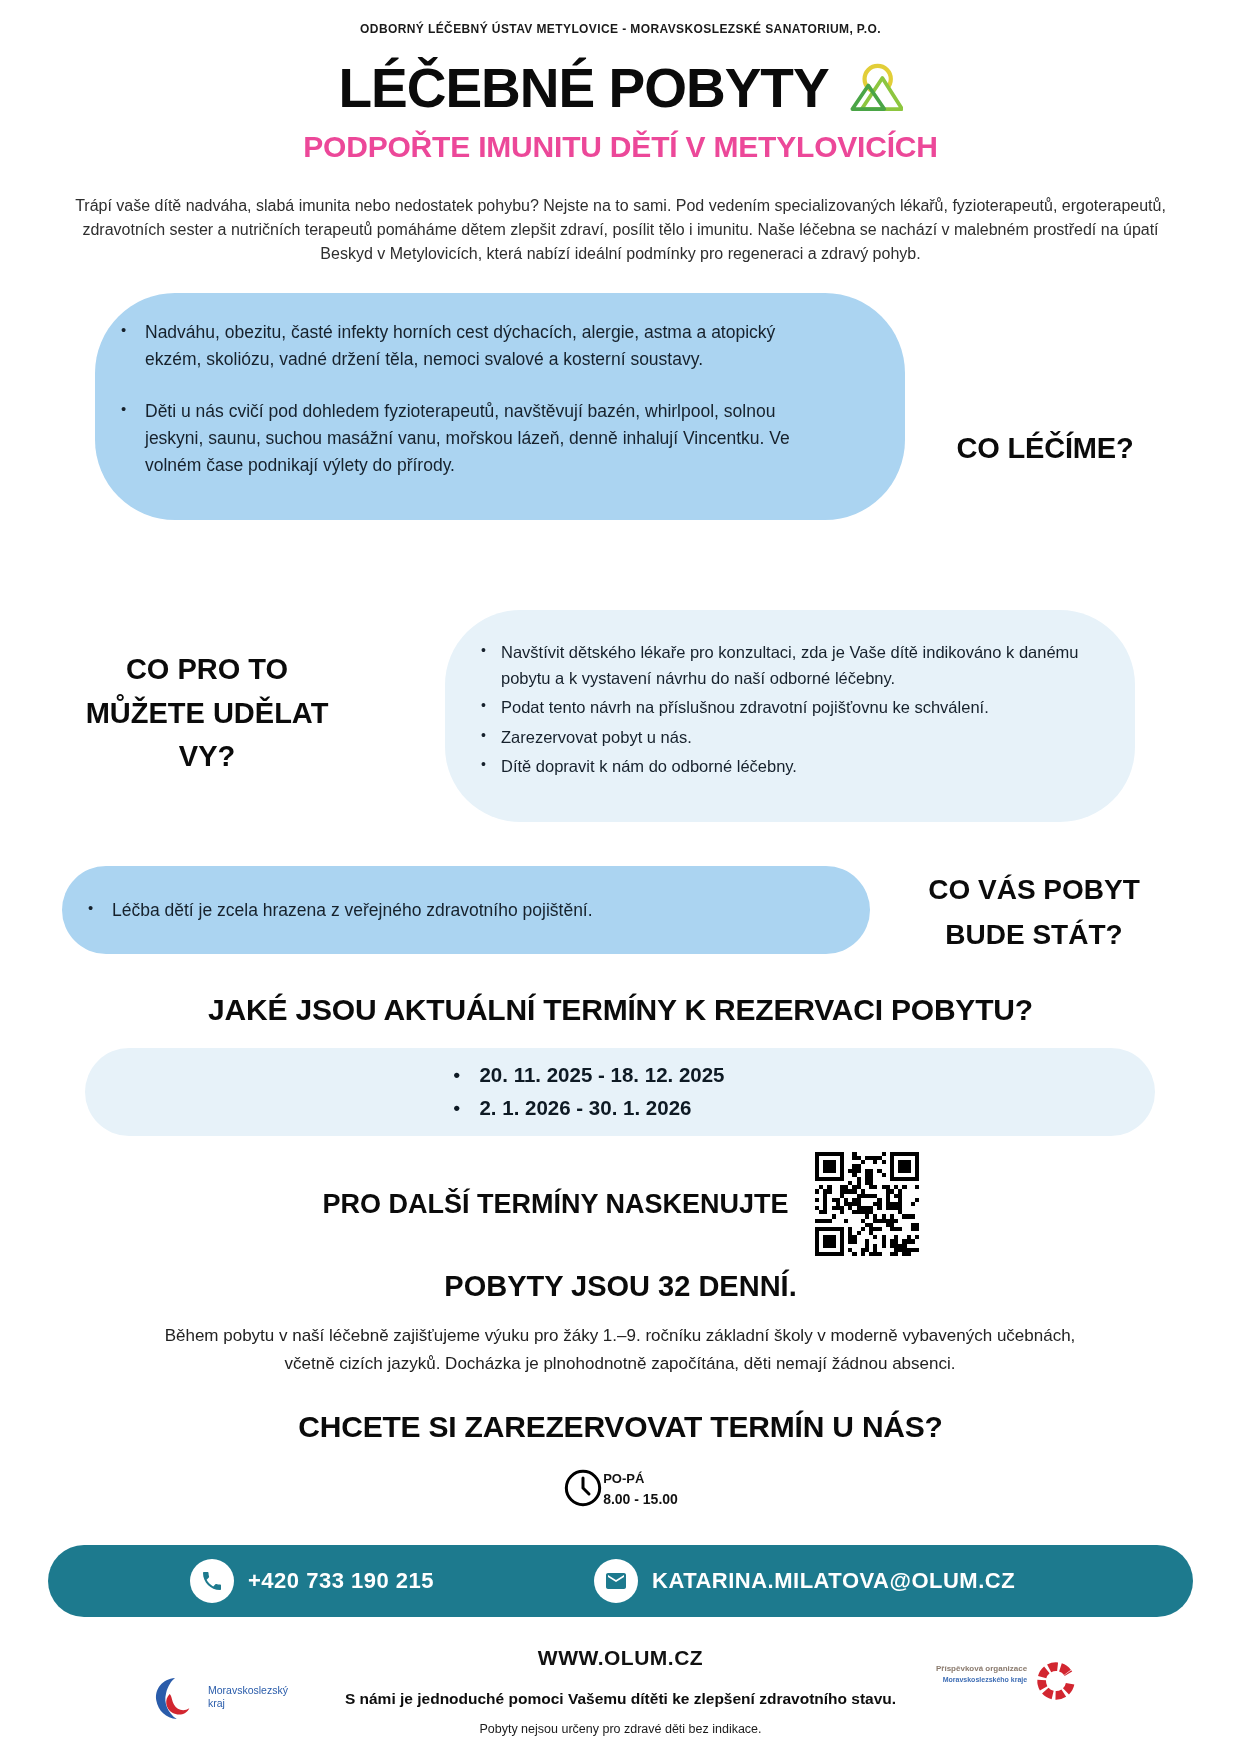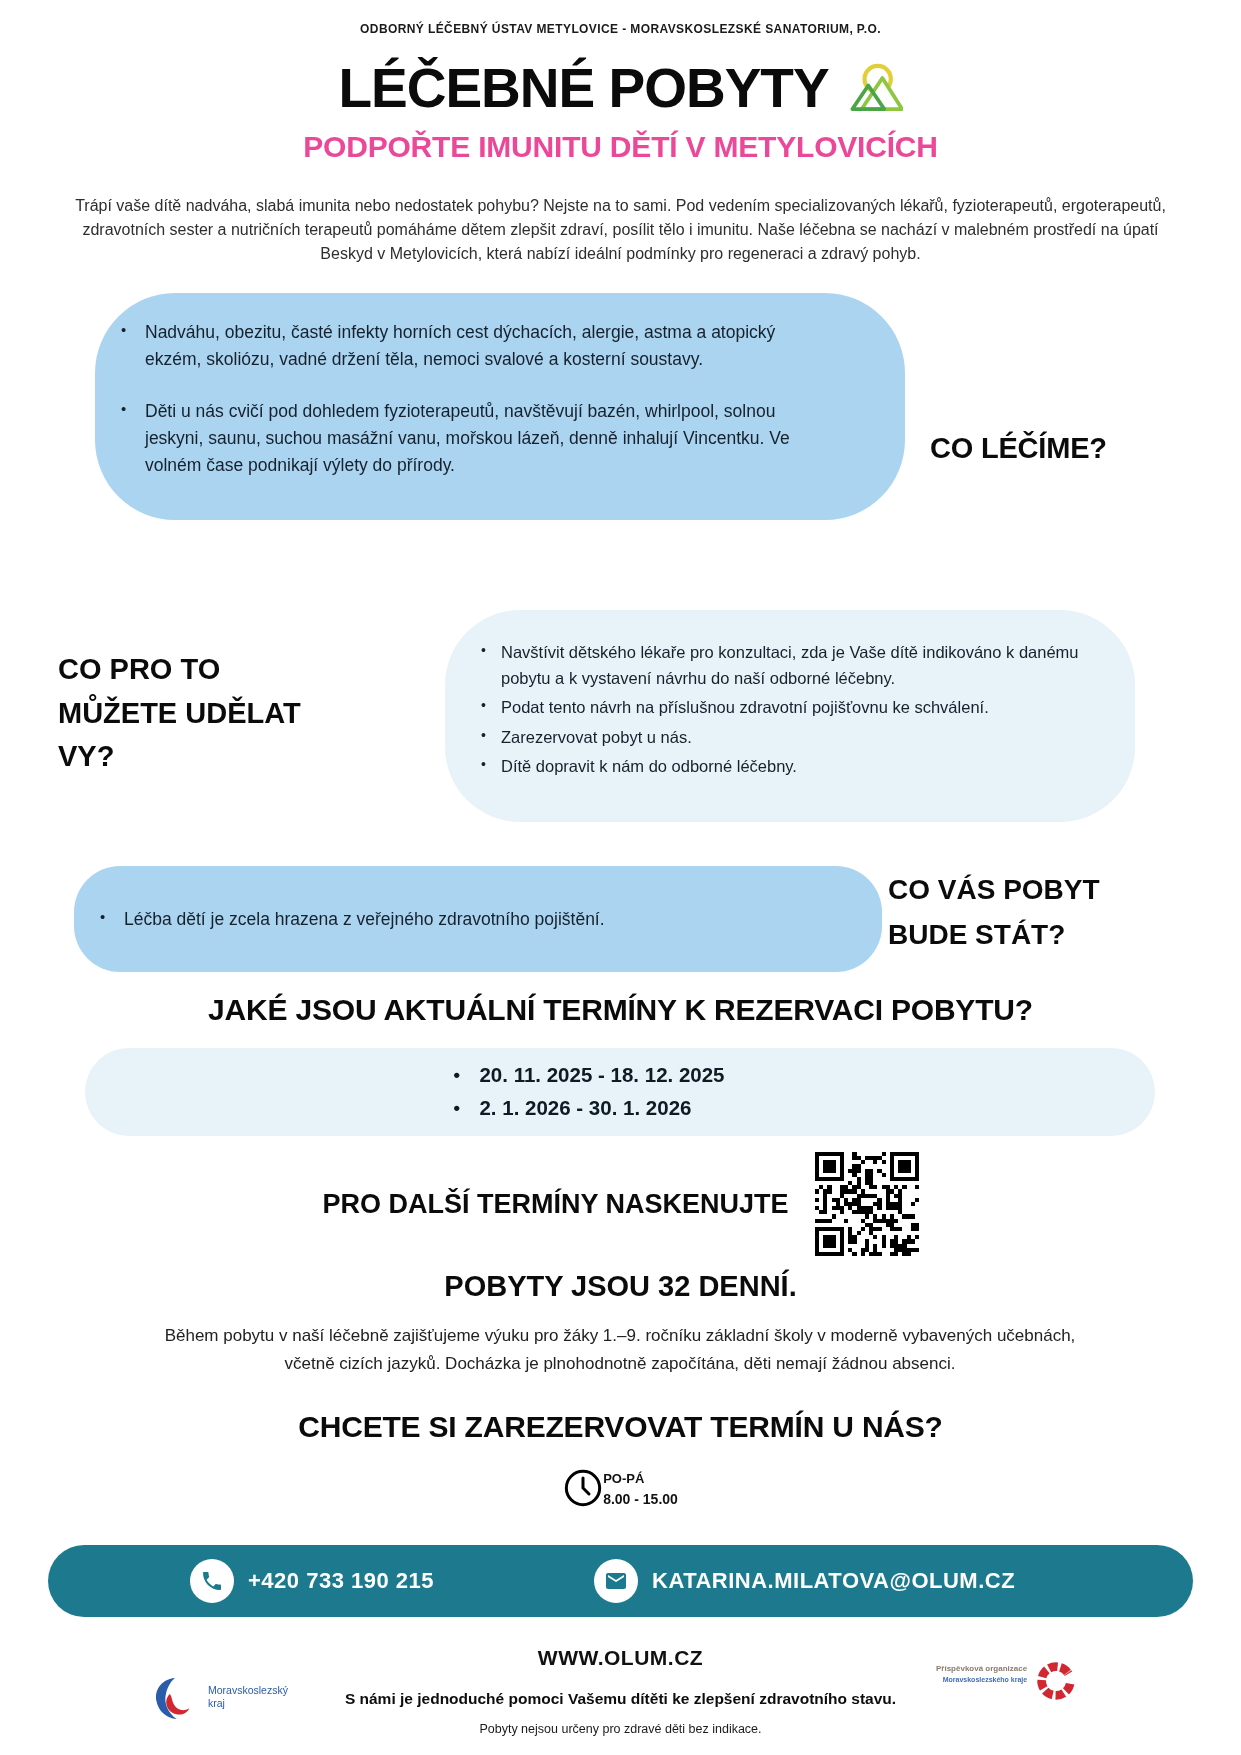--- a/index.html
+++ b/index.html
@@ -24,29 +24,29 @@
   .bubble{position:absolute;background:var(--bubble_blue);}
   .bubble ul{list-style:none;margin:0;}
   .bubble li{position:relative;color:#16212c;}
   .bubble li::before{content:"\2022";position:absolute;left:8px;top:0;font-size:.85em;}
   #bubble-treat{left:95px;top:293px;width:810px;height:227px;border-radius:80px;}
   #bubble-treat ul{padding:26px 88px 0 18px;}
   #bubble-treat li{padding-left:32px;font-size:17.5px;line-height:1.56;margin-bottom:24px;}
   #bubble-actions{left:445px;top:610px;width:690px;height:212px;border-radius:75px;background:var(--bubble_pale);}
   #bubble-actions ul{padding:30px 40px 0 28px;}
   #bubble-actions li{padding-left:28px;font-size:16.5px;line-height:1.55;margin-bottom:4px;}
-  #bubble-cost{left:74px;top:866px;width:808px;height:106px;border-radius:46px;display:flex;align-items:center;}
+  #bubble-cost{left:62px;top:866px;width:808px;height:88px;border-radius:46px;display:flex;align-items:center;}
   #bubble-cost ul{padding:0 40px 0 18px;}
   #bubble-cost li{padding-left:32px;font-size:17.5px;line-height:1.4;}
   #bubble-dates{left:85px;top:1048px;width:1070px;height:88px;border-radius:44px;background:var(--bubble_pale);display:flex;align-items:center;justify-content:center;}
   #bubble-dates ul{padding:0;margin-right:70px;}
   #bubble-dates li{padding-left:34px;font-size:20.5px;font-weight:700;line-height:1.6;color:#0e1a24;}
   #bubble-dates li::before{font-size:.9em;top:1px;}
   
-  .side-heading{font-weight:700;color:#0b0b0b;}
+  .side-heading{font-weight:700;color:#0b0b0b;text-align:center;}
   #treat-heading{left:930px;top:432px;width:230px;font-size:29px;letter-spacing:-.2px;}
   #actions-heading{left:58px;top:648px;width:298px;font-size:29px;line-height:1.5;}
   #cost-heading{left:888px;top:868px;width:292px;font-size:28px;line-height:1.6;}
   
   .h-center{width:100%;text-align:center;font-weight:700;color:#0b0b0b;}
   #dates-heading{top:993px;font-size:30px;letter-spacing:-.2px;}
   #duration-heading{top:1270px;font-size:29px;}
   #reserve-heading{top:1410px;font-size:30px;letter-spacing:-.2px;}
   
   #qr-row{top:1152px;width:100%;display:flex;justify-content:center;align-items:center;gap:26px;}

